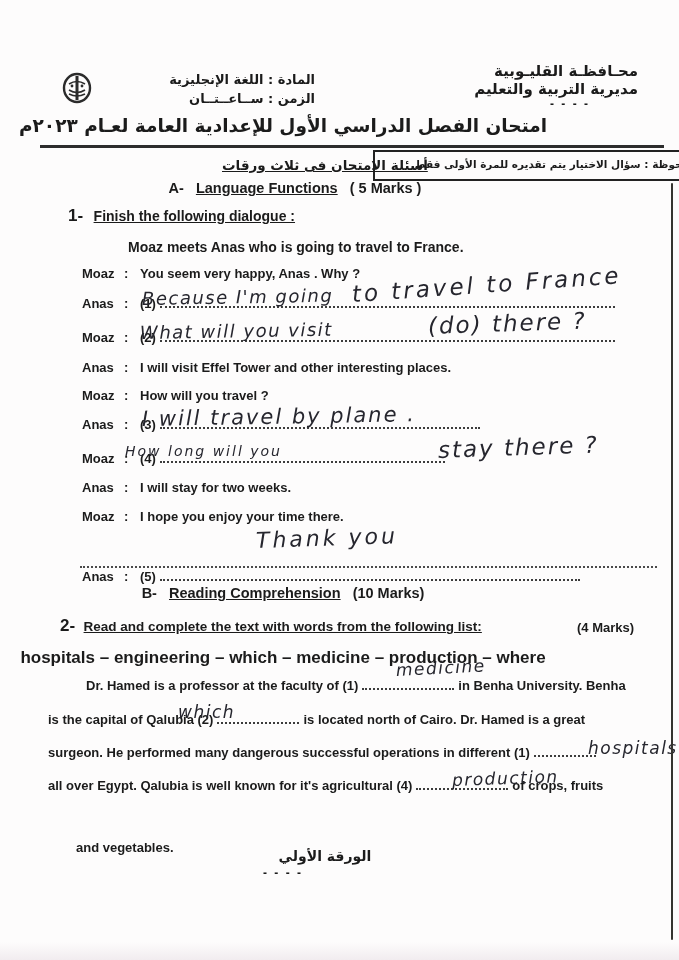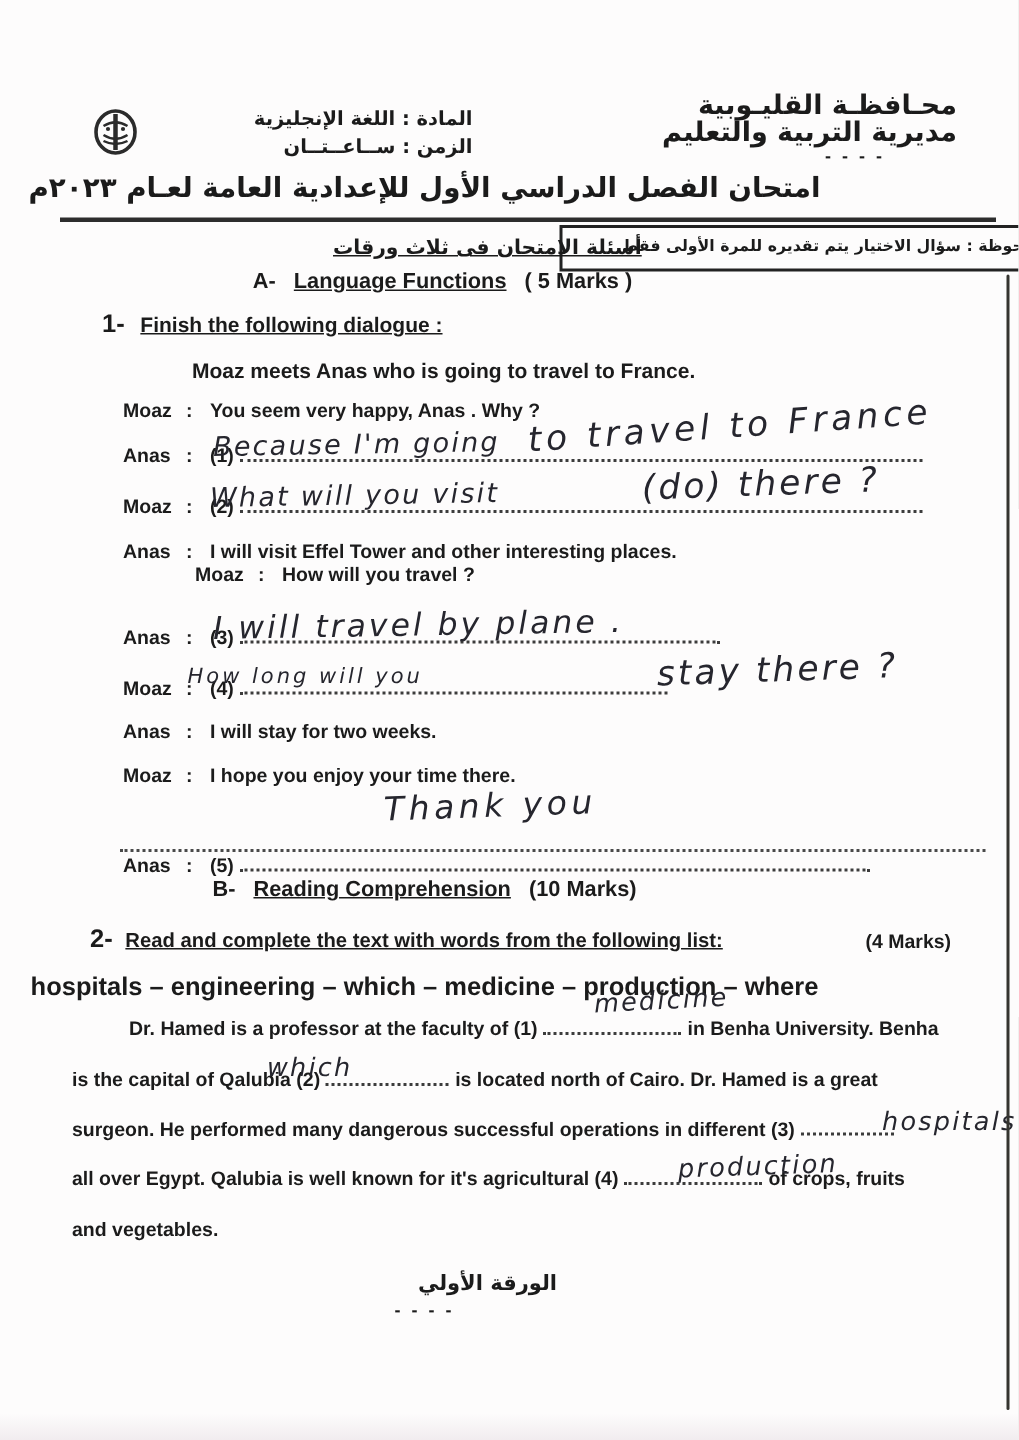--- a/index.html
+++ b/index.html
@@ -24,21 +24,21 @@
   .pline{position:absolute;left:48px;font-size:13px;font-weight:bold;white-space:nowrap;}
   .dotsep{position:absolute;left:80px;top:566px;width:577px;border-top:2px dotted #4a4a4a;}
   .edgeline{position:absolute;left:671px;top:183px;width:2px;height:757px;background:#35342f;border-radius:2px;}
   .stamp{position:absolute;left:60px;top:70px;}
 </style>
 </head>
 <body>
 
 <div class="page">
 
-  <div class="abs ar" style="left:420px;top:62px;width:218px;text-align:right;font-size:18px;line-height:18px;">
+  <div class="abs ar" style="left:420px;top:62px;width:218px;text-align:right;font-size:15px;line-height:18px;">
     <div>محـافظـة القليـوبية</div>
     <div>مديرية التربية والتعليم</div>
   </div>
   <div class="abs b" style="left:520px;top:97px;width:100px;text-align:center;font-size:12px;letter-spacing:2px;">- - - -</div>
 
   <div class="abs ar" style="left:130px;top:70px;width:185px;text-align:right;font-size:13px;line-height:19px;">
     <div>المادة :  اللغة الإنجليزية</div>
     <div>الزمن : ســاعــتــان</div>
   </div>
 
@@ -75,21 +75,21 @@
   </div>
   <div class="drow" style="top:296px;">
     <span class="spk">Anas</span><span class="sep">:</span><span>(1)</span><span class="leader" style="width:455px;"></span>
   </div>
   <div class="drow" style="top:330px;">
     <span class="spk">Moaz</span><span class="sep">:</span><span>(2)</span><span class="leader" style="width:455px;"></span>
   </div>
   <div class="drow" style="top:360px;">
     <span class="spk">Anas</span><span class="sep">:</span><span>I will visit Effel Tower and other interesting places.</span>
   </div>
-  <div class="drow" style="top:375px;margin-left:48px;">
+  <div class="drow" style="top:388px;">
     <span class="spk">Moaz</span><span class="sep">:</span><span>How will you travel ?</span>
   </div>
   <div class="drow" style="top:417px;">
     <span class="spk">Anas</span><span class="sep">:</span><span>(3)</span><span class="leader" style="width:320px;"></span>
   </div>
   <div class="drow" style="top:451px;">
     <span class="spk">Moaz</span><span class="sep">:</span><span>(4)</span><span class="leader" style="width:285px;"></span>
   </div>
   <div class="drow" style="top:480px;">
     <span class="spk">Anas</span><span class="sep">:</span><span>I will stay for two weeks.</span>
@@ -125,26 +125,26 @@
 
   <div class="abs center b" style="top:648px;font-size:17px;">hospitals – engineering – which – medicine – production – where</div>
 
   <div class="pline" style="top:678px;">
     <span style="display:inline-block;width:38px;"></span><span>Dr. Hamed is a professor at the faculty of (1)</span><span class="leader" style="width:92px;"></span><span>in Benha University. Benha</span>
   </div>
   <div class="pline" style="top:712px;">
     <span>is the capital of Qalubia (2)</span><span class="leader" style="width:82px;"></span><span>is located north of Cairo. Dr. Hamed is a great</span>
   </div>
   <div class="pline" style="top:745px;">
-    <span>surgeon. He performed many dangerous successful operations in different (3)</span><span class="leader" style="width:62px;"></span>
+    <span>surgeon. He performed many dangerous successful operations in different (1)</span><span class="leader" style="width:62px;"></span>
   </div>
   <div class="pline" style="top:778px;">
     <span>all over Egypt. Qalubia is well known for it's agricultural (4)</span><span class="leader" style="width:92px;"></span><span>of crops, fruits</span>
   </div>
-  <div class="pline" style="top:812px;">
+  <div class="pline" style="top:840px;margin-left:28px;">
     <span>and vegetables.</span>
   </div>
 
   <span class="hw" style="left:396px;top:660px;font-size:17px;transform:rotate(-3deg);">medicine</span>
   <span class="hw" style="left:178px;top:702px;font-size:17px;">which</span>
   <span class="hw" style="left:588px;top:738px;font-size:17px;">hospitals</span>
   <span class="hw" style="left:452px;top:770px;font-size:17px;transform:rotate(-2deg);">production</span>
 
   <div class="abs ar center" style="top:848px;font-size:14px;margin-left:42px;">الورقة الأولي</div>
   <div class="abs b center" style="top:866px;font-size:12px;letter-spacing:2px;">- - - -</div>

